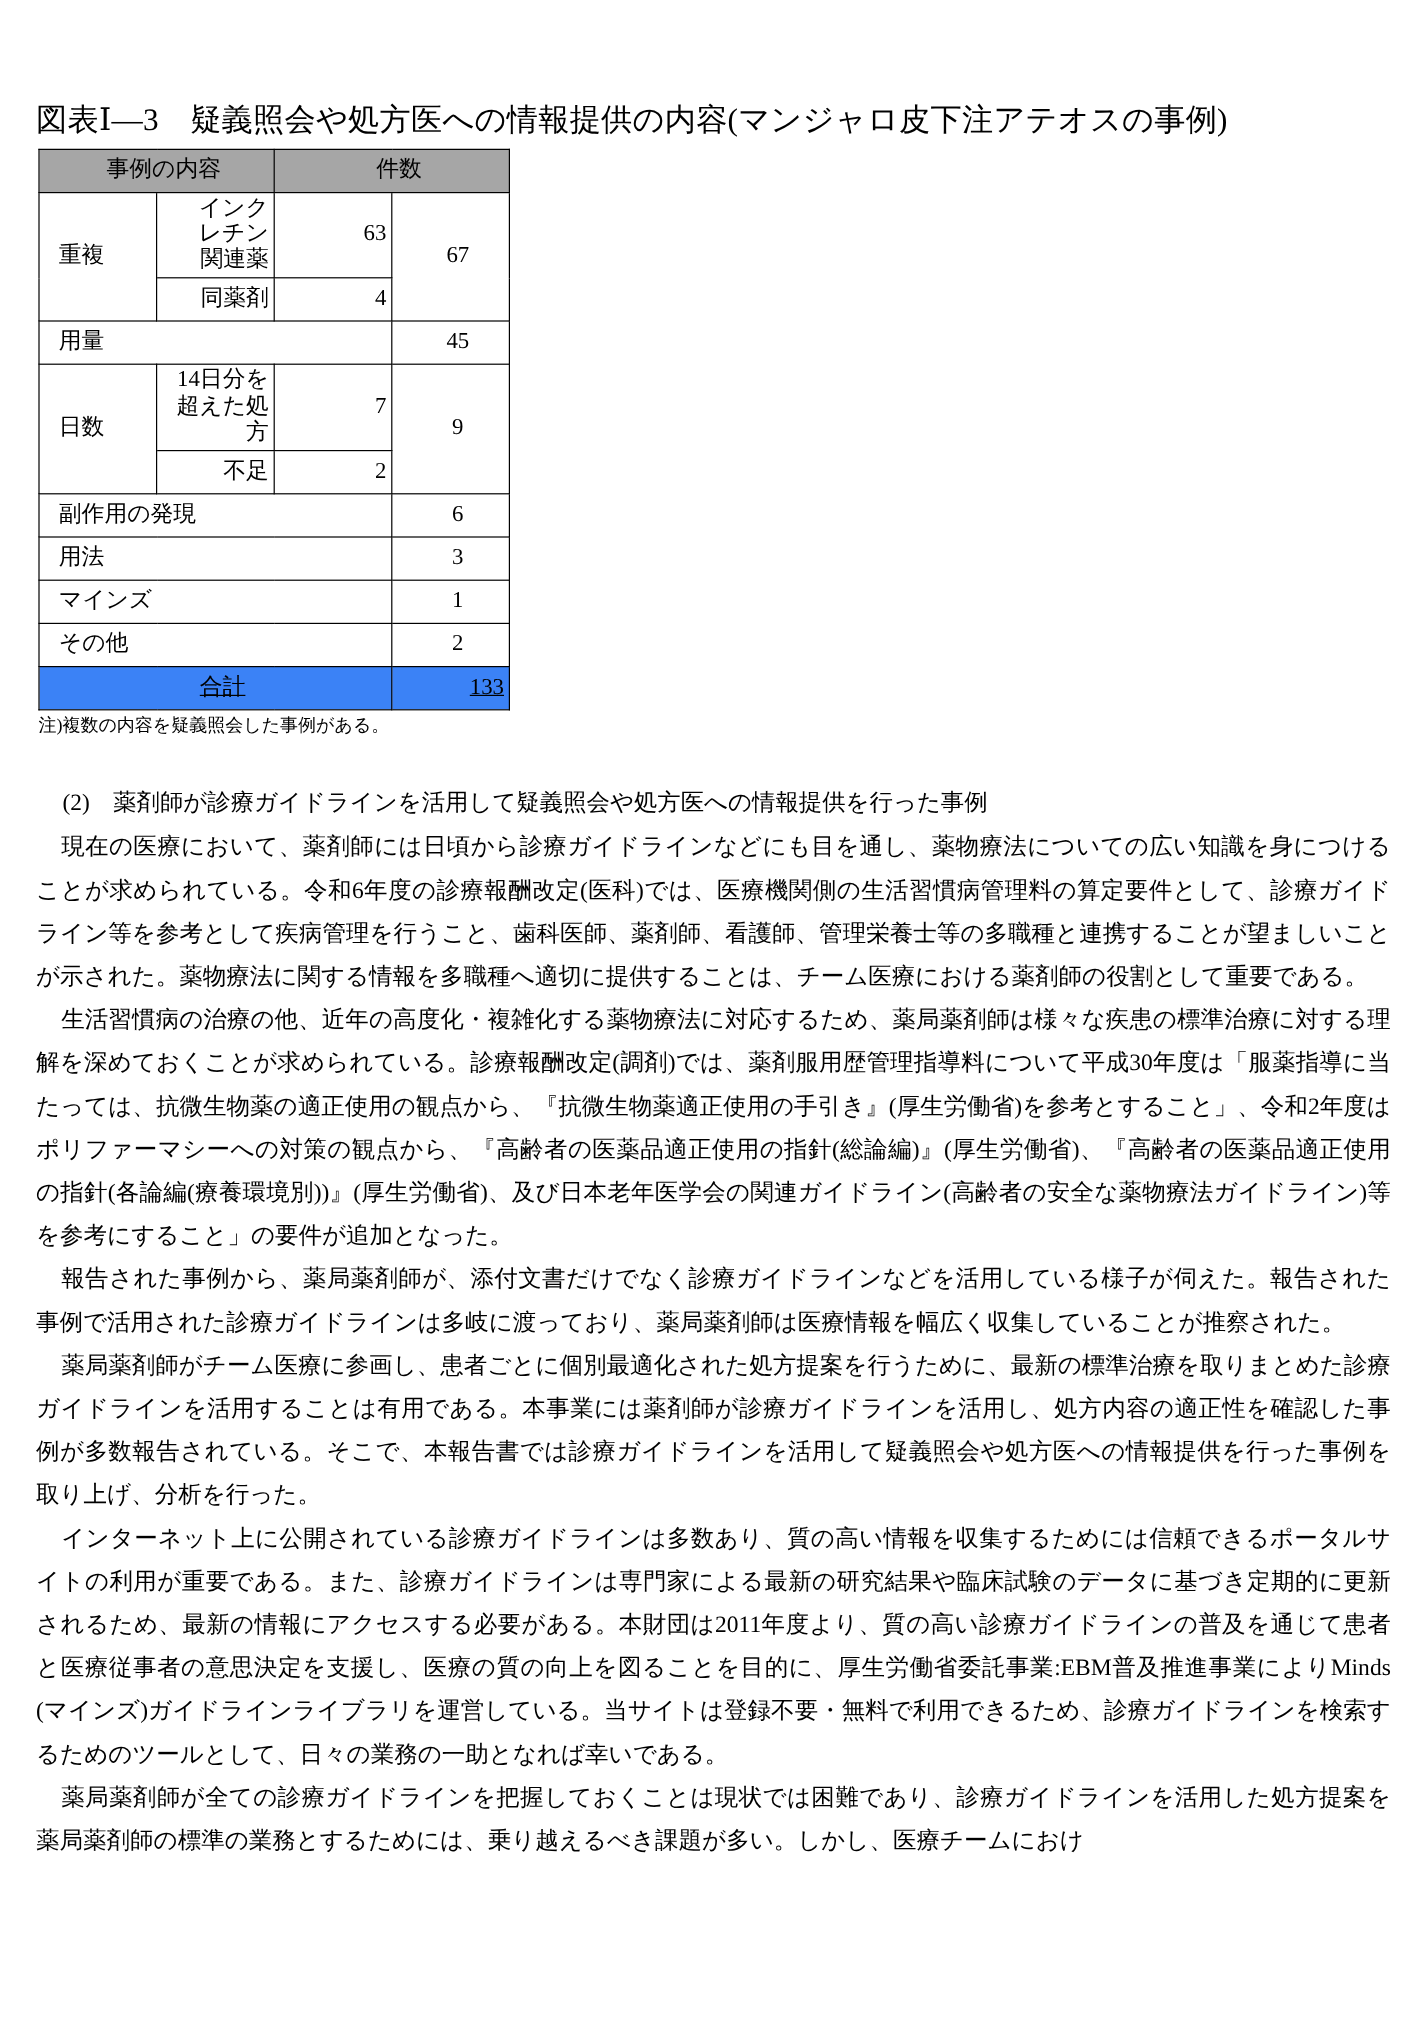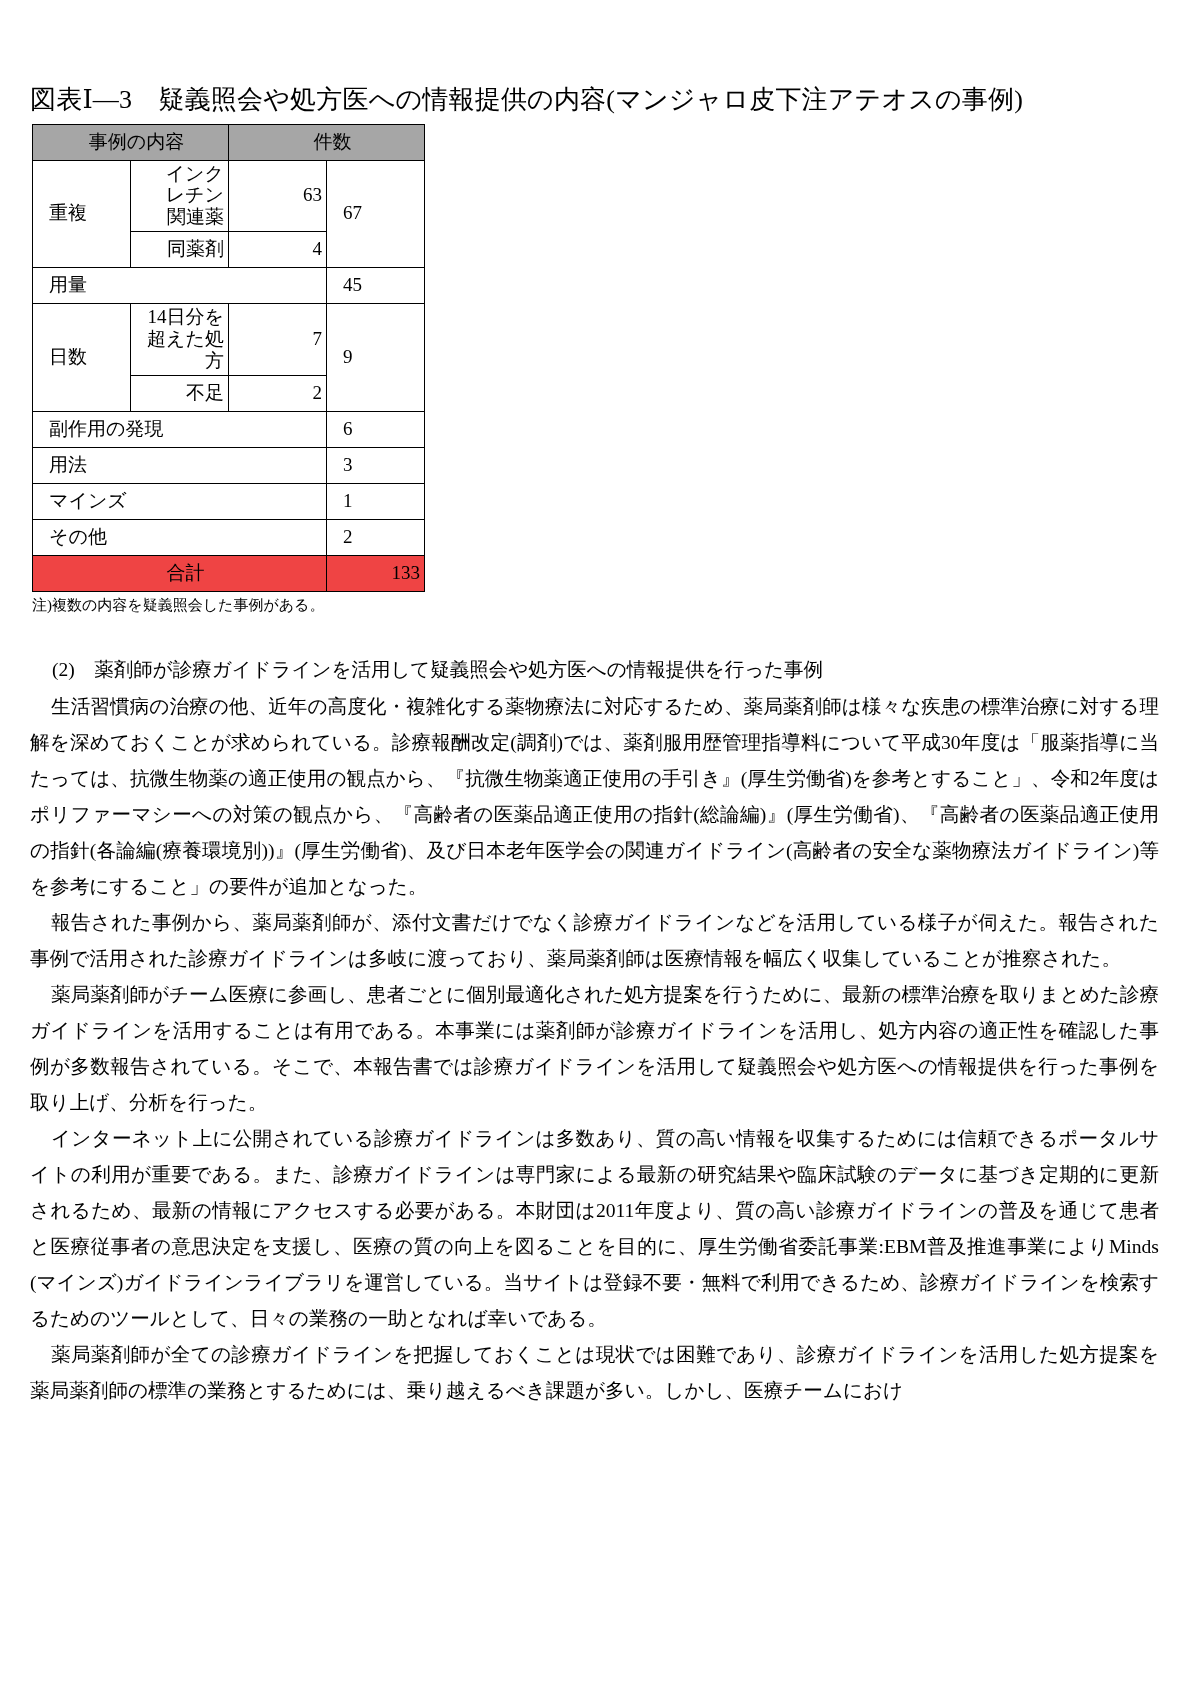--- a/index.html
+++ b/index.html
@@ -46,26 +46,27 @@
     font-weight: normal;
     height: 30px;
     vertical-align: middle;
     background: #ffffff;
   }
   table.stat .hdr {
     background: #a6a6a6;
     text-align: center;
   }
   table.stat .tot {
-    background: #ef4444;
+    background: #3b82f6;
+    text-decoration: underline;
   }
   .c-grp   { width: 88px;  text-align: left;   padding-left: 8px; }
   .c-item  { width: 188px; text-align: right;   padding-left: 10px; }
   .c-num   { width: 54px;  text-align: right;  padding-right: 8px; }
-  .c-sum   { width: 63px;  text-align: left;  padding-right: 10px; font-family: Liberation Serif, serif; }
+  .c-sum   { width: 63px;  text-align: center;  padding-right: 10px; font-family: Liberation Serif, serif; }
   .span-label { text-align: left; padding-left: 8px; }
   .tot-label  { text-align: center; }
   .tot-num    { text-align: right; padding-right: 10px; }
 
   .note {
     font-size: 15px;
     line-height: 1.3;
     margin: 4px 0 0 2px;
     white-space: nowrap;
   }
@@ -157,19 +158,20 @@
           <td class="tot tot-num">133</td>
         </tr>
       </tbody>
     </table>
   </div>
 
   <div class="note">注)複数の内容を疑義照会した事例がある。</div>
 
   <div class="section-head">(2)　薬剤師が診療ガイドラインを活用して疑義照会や処方医への情報提供を行った事例</div>
 
+  <p class="body">現在の医療において、薬剤師には日頃から診療ガイドラインなどにも目を通し、薬物療法についての広い知識を身につけることが求められている。令和6年度の診療報酬改定(医科)では、医療機関側の生活習慣病管理料の算定要件として、診療ガイドライン等を参考として疾病管理を行うこと、歯科医師、薬剤師、看護師、管理栄養士等の多職種と連携することが望ましいことが示された。薬物療法に関する情報を多職種へ適切に提供することは、チーム医療における薬剤師の役割として重要である。</p>
   <p class="body cont">生活習慣病の治療の他、近年の高度化・複雑化する薬物療法に対応するため、薬局薬剤師は様々な疾患の標準治療に対する理解を深めておくことが求められている。診療報酬改定(調剤)では、薬剤服用歴管理指導料について平成30年度は「服薬指導に当たっては、抗微生物薬の適正使用の観点から、『抗微生物薬適正使用の手引き』(厚生労働省)を参考とすること」、令和2年度はポリファーマシーへの対策の観点から、『高齢者の医薬品適正使用の指針(総論編)』(厚生労働省)、『高齢者の医薬品適正使用の指針(各論編(療養環境別))』(厚生労働省)、及び日本老年医学会の関連ガイドライン(高齢者の安全な薬物療法ガイドライン)等を参考にすること」の要件が追加となった。</p>
   <p class="body cont">報告された事例から、薬局薬剤師が、添付文書だけでなく診療ガイドラインなどを活用している様子が伺えた。報告された事例で活用された診療ガイドラインは多岐に渡っており、薬局薬剤師は医療情報を幅広く収集していることが推察された。</p>
   <p class="body cont">薬局薬剤師がチーム医療に参画し、患者ごとに個別最適化された処方提案を行うために、最新の標準治療を取りまとめた診療ガイドラインを活用することは有用である。本事業には薬剤師が診療ガイドラインを活用し、処方内容の適正性を確認した事例が多数報告されている。そこで、本報告書では診療ガイドラインを活用して疑義照会や処方医への情報提供を行った事例を取り上げ、分析を行った。</p>
   <p class="body cont">インターネット上に公開されている診療ガイドラインは多数あり、質の高い情報を収集するためには信頼できるポータルサイトの利用が重要である。また、診療ガイドラインは専門家による最新の研究結果や臨床試験のデータに基づき定期的に更新されるため、最新の情報にアクセスする必要がある。本財団は2011年度より、質の高い診療ガイドラインの普及を通じて患者と医療従事者の意思決定を支援し、医療の質の向上を図ることを目的に、厚生労働省委託事業:EBM普及推進事業によりMinds(マインズ)ガイドラインライブラリを運営している。当サイトは登録不要・無料で利用できるため、診療ガイドラインを検索するためのツールとして、日々の業務の一助となれば幸いである。</p>
   <p class="body cont">薬局薬剤師が全ての診療ガイドラインを把握しておくことは現状では困難であり、診療ガイドラインを活用した処方提案を薬局薬剤師の標準の業務とするためには、乗り越えるべき課題が多い。しかし、医療チームにおけ</p>
 
 </div>
 
 </body></html>

